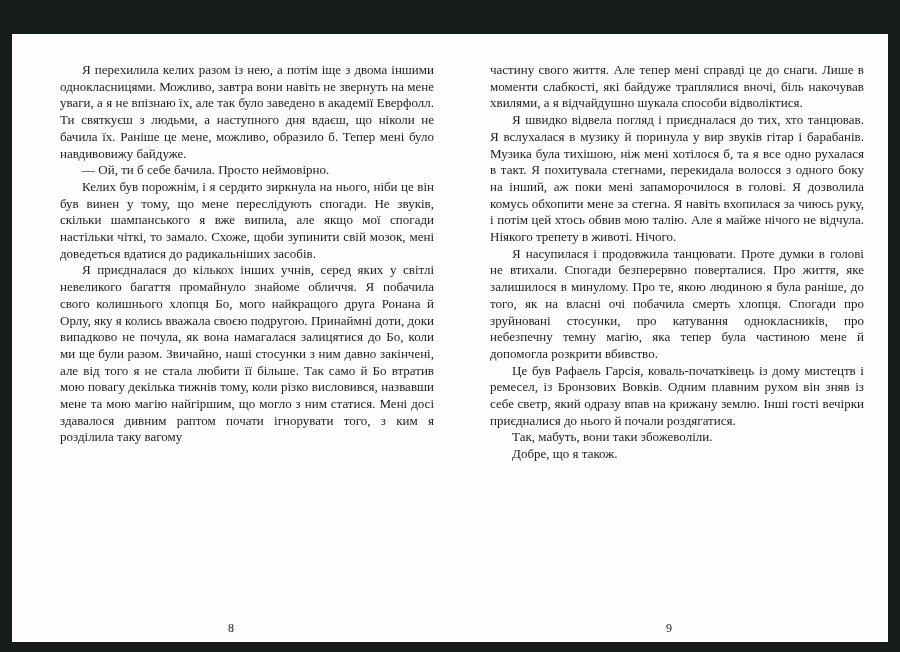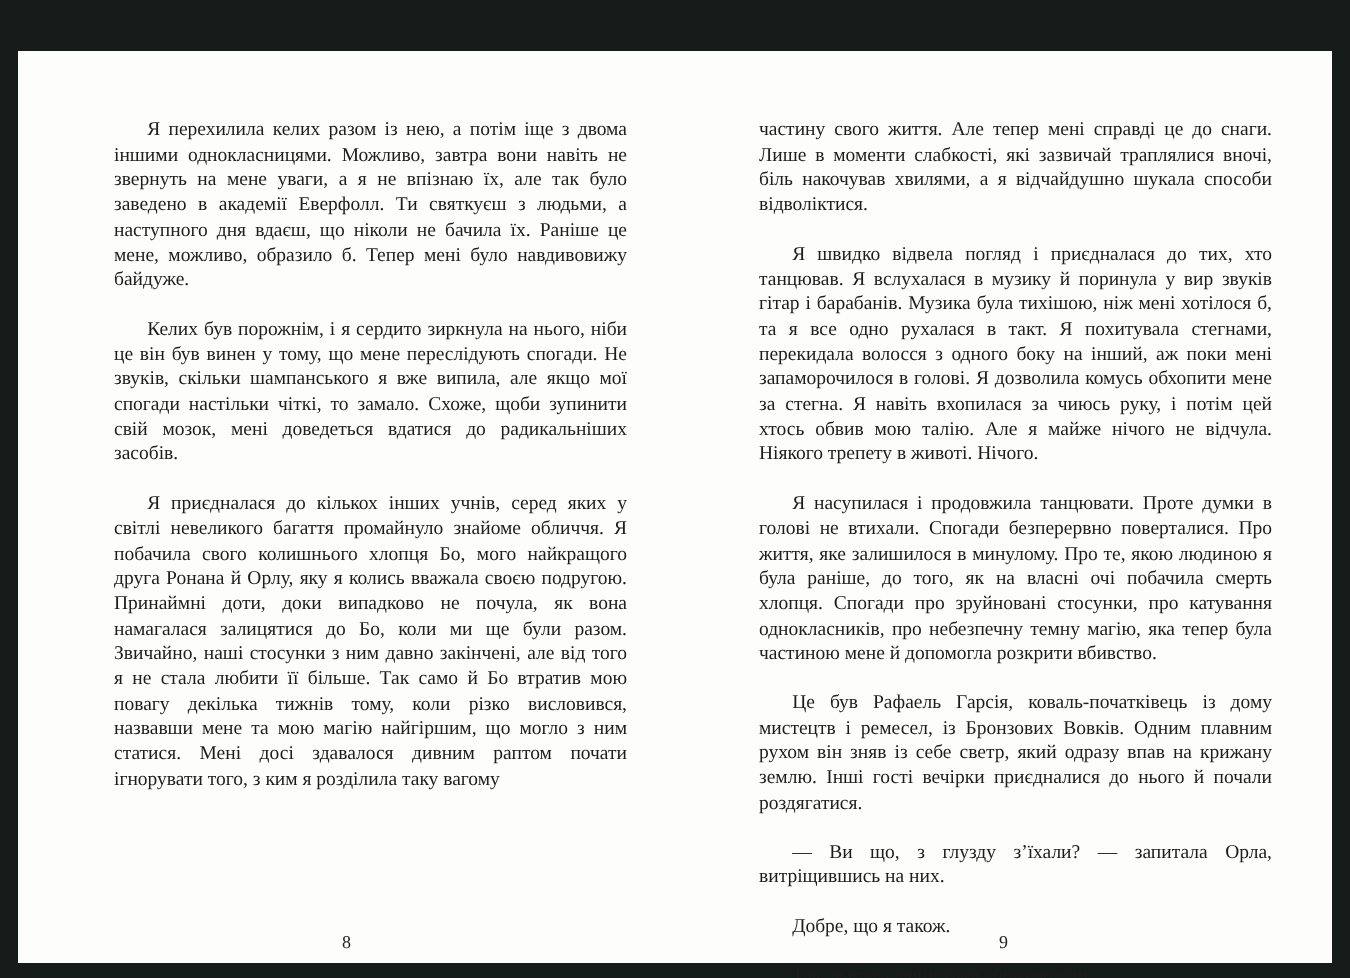--- a/index.html
+++ b/index.html
@@ -30,21 +30,21 @@
   .page-left  { padding: 28px 16px 34px 48px; }
   .page-right { padding: 28px 24px 34px 40px; }
   .text {
     font-family: "Liberation Serif", "DejaVu Serif", serif;
     font-size: 13px;
     line-height: 16.7px;
     color: #1d1d1d;
     text-align: justify;
   }
   .text p {
-    margin: 16px;
+    margin: 0;
     text-indent: 1.7em;
   }
   .text p.noindent {
     text-indent: 0;
   }
   .pagenum {
     position: absolute;
     bottom: 6px;
     left: 0;
     right: 0;
@@ -55,32 +55,32 @@
   }
 </style>
 </head>
 <body>
 
 <div class="spread">
 
   <div class="page page-left">
     <div class="text">
       <p>Я перехилила келих разом із нею, а потім іще з двома іншими однокласницями. Можливо, завтра вони навіть не звернуть на мене уваги, а я не впізнаю їх, але так було заведено в академії Еверфолл. Ти святкуєш з людьми, а наступного дня вдаєш, що ніколи не бачила їх. Раніше це мене, можливо, образило б. Тепер мені було навдивовижу байдуже.</p>
+      <p>— Ой, ти б себе бачила. Просто неймовірно.</p>
       <p>Келих був порожнім, і я сердито зиркнула на нього, ніби це він був винен у тому, що мене переслідують спогади. Не звуків, скільки шампанського я вже випила, але якщо мої спогади настільки чіткі, то замало. Схоже, щоби зупинити свій мозок, мені доведеться вдатися до радикальніших засобів.</p>
       <p>Я приєдналася до кількох інших учнів, серед яких у світлі невеликого багаття промайнуло знайоме обличчя. Я побачила свого колишнього хлопця Бо, мого найкращого друга Ронана й Орлу, яку я колись вважала своєю подругою. Принаймні доти, доки випадково не почула, як вона намагалася залицятися до Бо, коли ми ще були разом. Звичайно, наші стосунки з ним давно закінчені, але від того я не стала любити її більше. Так само й Бо втратив мою повагу декілька тижнів тому, коли різко висловився, назвавши мене та мою магію найгіршим, що могло з ним статися. Мені досі здавалося дивним раптом почати ігнорувати того, з ким я розділила таку вагому</p>
     </div>
     <div class="pagenum">8</div>
   </div>
 
   <div class="page page-right">
     <div class="text">
-      <p class="noindent">частину свого життя. Але тепер мені справді це до снаги. Лише в моменти слабкості, які зазвичай траплялися вночі, біль накочував хвилями, а я відчайдушно шукала способи відволіктися.</p>
+      <p class="noindent">частину свого життя. Але тепер мені справді це до снаги. Лише в моменти слабкості, які байдуже траплялися вночі, біль накочував хвилями, а я відчайдушно шукала способи відволіктися.</p>
       <p>Я швидко відвела погляд і приєдналася до тих, хто танцював. Я вслухалася в музику й поринула у вир звуків гітар і барабанів. Музика була тихішою, ніж мені хотілося б, та я все одно рухалася в такт. Я похитувала стегнами, перекидала волосся з одного боку на інший, аж поки мені запаморочилося в голові. Я дозволила комусь обхопити мене за стегна. Я навіть вхопилася за чиюсь руку, і потім цей хтось обвив мою талію. Але я майже нічого не відчула. Ніякого трепету в животі. Нічого.</p>
       <p>Я насупилася і продовжила танцювати. Проте думки в голові не втихали. Спогади безперервно поверталися. Про життя, яке залишилося в минулому. Про те, якою людиною я була раніше, до того, як на власні очі побачила смерть хлопця. Спогади про зруйновані стосунки, про катування однокласників, про небезпечну темну магію, яка тепер була частиною мене й допомогла розкрити вбивство.</p>
       <p>Це був Рафаель Гарсія, коваль-початківець із дому мистецтв і ремесел, із Бронзових Вовків. Одним плавним рухом він зняв із себе светр, який одразу впав на крижану землю. Інші гості вечірки приєдналися до нього й почали роздягатися.</p>
-      <p>— Ви що, з глузду з’їхали? — запитала Орла, витріщившись на них.</p>
+      <p>Так, мабуть, вони таки збожеволіли.</p>
       <p>Добре, що я також.</p>
-      <p>Так, мабуть, вони таки збожеволіли.</p>
     </div>
     <div class="pagenum">9</div>
   </div>
 
 </div>
 
 </body></html>

